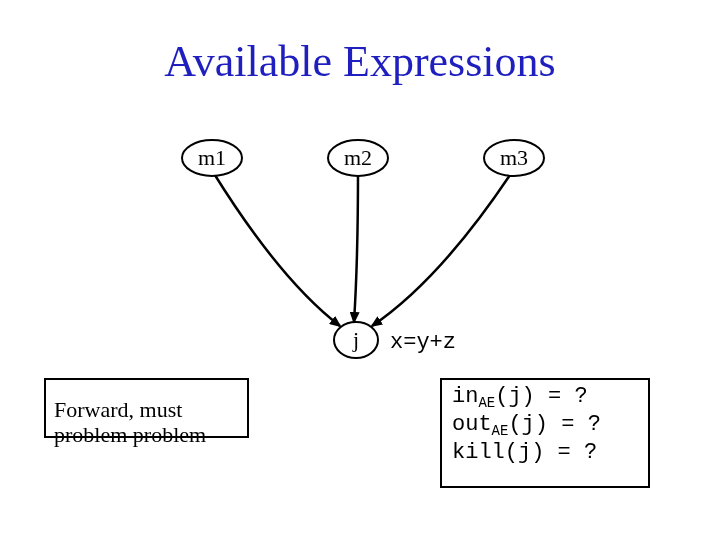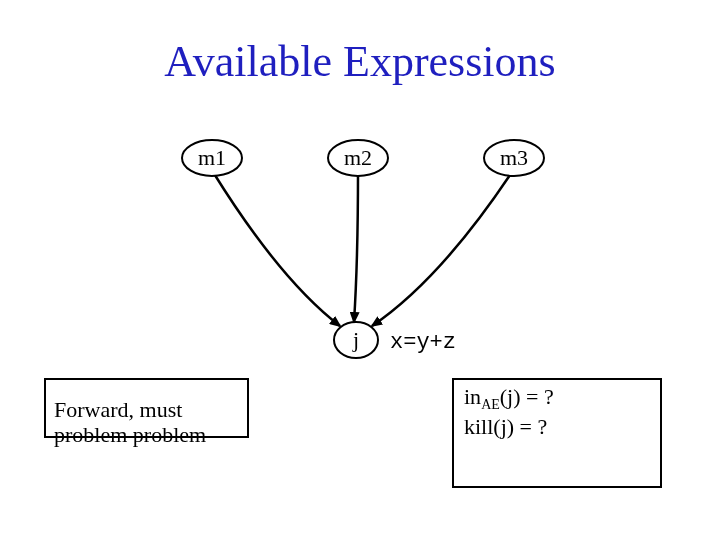--- a/index.html
+++ b/index.html
@@ -48,30 +48,31 @@
     height: 60px;
     border: 2px solid #000;
     background: #fff;
     box-sizing: border-box;
     padding: 17px 8px;
     font-size: 22px;
     line-height: 1.15;
   }
   .box-eqns {
     position: absolute;
-    left: 452px;
+    left: 440px;
     top: 378px;
     width: 210px;
     height: 110px;
     border: 2px solid #000;
     background: #fff;
     box-sizing: border-box;
     padding: 4px 10px;
     font-size: 22px;
     line-height: 1.2;
+    font-family: Liberation Mono, monospace;
   }
   .box-eqns .sub {
     font-size: 14px;
     vertical-align: sub;
   }
 </style>
 </head>
 <body>
 
 <div class="slide">
@@ -116,16 +117,19 @@
 
   <div class="box-forward">
     <div>Forward, must</div>
     <div>problem problem</div>
   </div>
 
   <div class="box-eqns">
     <div>
       <span>in</span><span class="sub">AE</span><span>(j) = ?</span>
     </div>
+    <div>
+      <span>out</span><span class="sub">AE</span><span>(j) = ?</span>
+    </div>
     <div>kill(j) = ?</div>
   </div>
 
 </div>
 
 </body></html>

